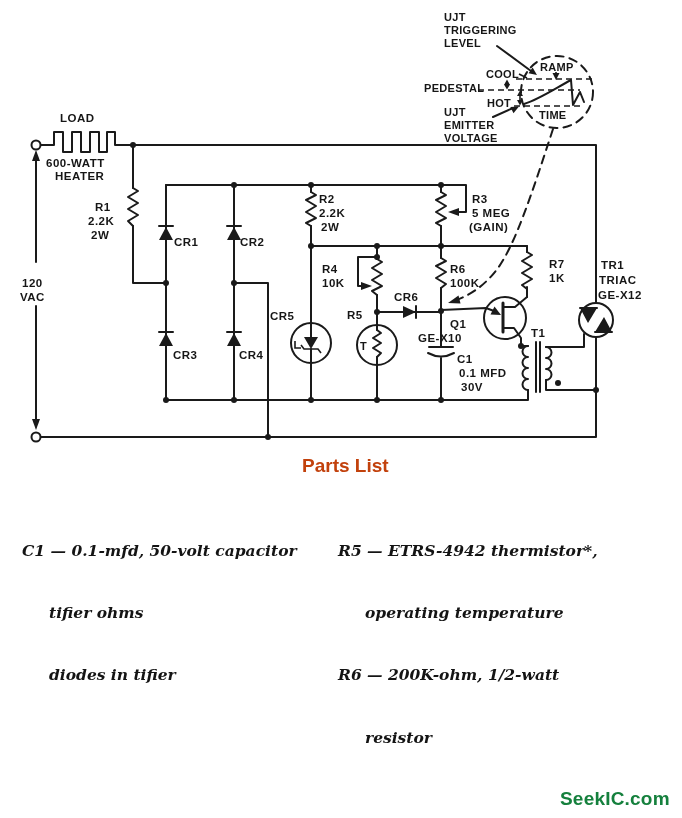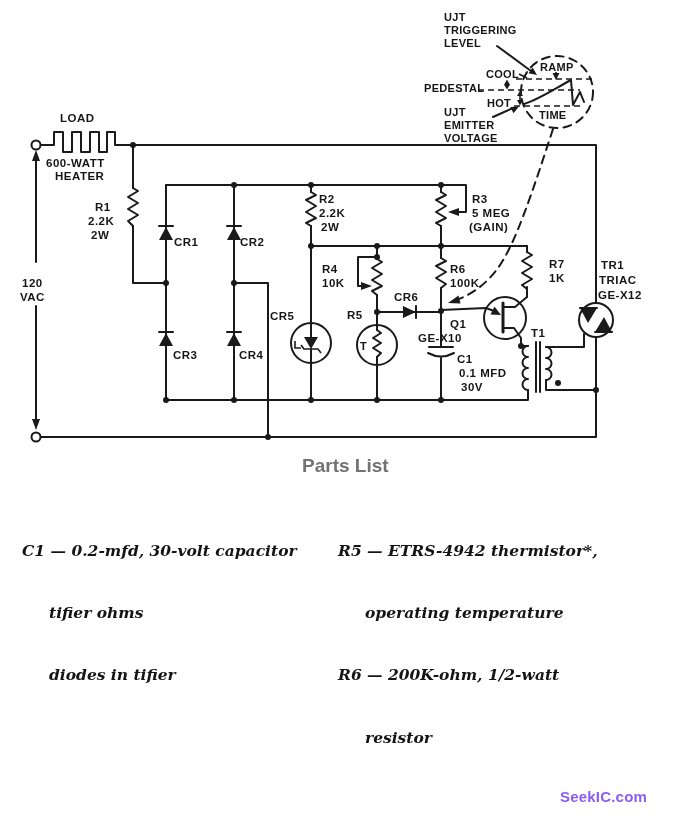--- a/index.html
+++ b/index.html
@@ -10,28 +10,28 @@
   svg .w3{stroke:#1a1a1a;stroke-width:3;fill:none;stroke-linecap:round;}
   svg .thin{stroke:#1a1a1a;stroke-width:1.6;fill:none;}
   svg .dashl{stroke-dasharray:6 4;}
   svg .dashbig{stroke-dasharray:8 6;}
   svg .f{fill:#1a1a1a;stroke:none;}
   svg .hole{fill:#ffffff;}
   svg text{font-family:"Liberation Sans","DejaVu Sans",sans-serif;font-weight:bold;
            fill:#161616;font-size:11.5px;letter-spacing:0.5px;}
   svg text.sm{font-size:11px;letter-spacing:0.3px;}
   .pl-title{position:absolute;left:302px;top:455px;font-size:19px;font-weight:bold;
-            font-family:"Liberation Sans",sans-serif;color:#737373;}
+            font-family:"Liberation Sans",sans-serif;color:#c2410c;}
   .pl-col{position:absolute;top:499px;font-family:"DejaVu Serif","Liberation Serif",serif;
           font-style:italic;font-weight:bold;font-size:15.5px;line-height:20.8px;
           color:#141414;white-space:pre;}
   .pl-left{left:22px;width:316px;}
   .pl-right{left:338px;width:344px;}
-  .watermark{position:absolute;left:560px;top:788px;font-size:15px;font-weight:bold;
-             font-family:"Liberation Sans",sans-serif;color:#8b5cf6;letter-spacing:0.2px;}
+  .watermark{position:absolute;left:560px;top:788px;font-size:19px;font-weight:bold;
+             font-family:"Liberation Sans",sans-serif;color:#15803d;letter-spacing:0.2px;}
 </style>
 </head>
 <body>
 
 <div class="screen">
 
   <svg width="682" height="452" viewBox="0 0 682 452">
 
     <g>
 
@@ -261,21 +261,21 @@
       <text class="sm" x="444" y="129">EMITTER</text>
       <text class="sm" x="444" y="142">VOLTAGE</text>
       <text class="sm" x="540" y="71">RAMP</text>
       <text class="sm" x="539" y="119">TIME</text>
     </g>
   </svg>
 
   <div class="pl-title">Parts List</div>
 
   <div class="pl-col pl-left">
-    <div>C1 — 0.2-mfd, 30-volt capacitor</div>
+    <div>C1 — 0.1-mfd, 50-volt capacitor</div>
     <div>     tifier ohms</div>
     <div>     diodes in tifier</div>
     
     
     
     
     
     
     
     

